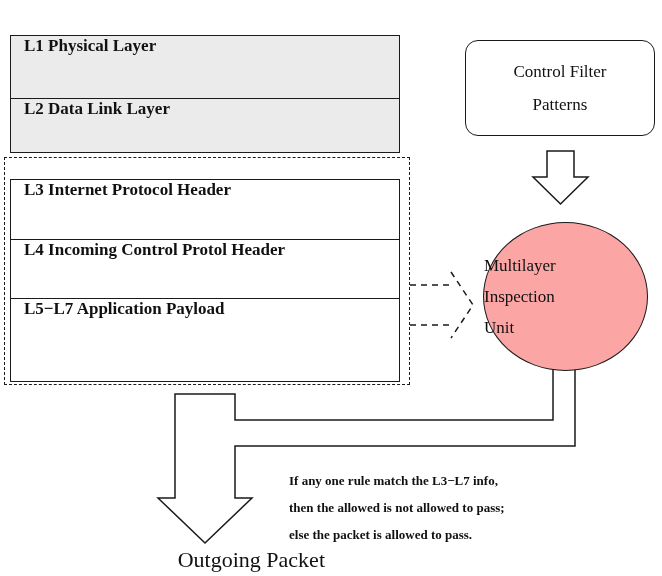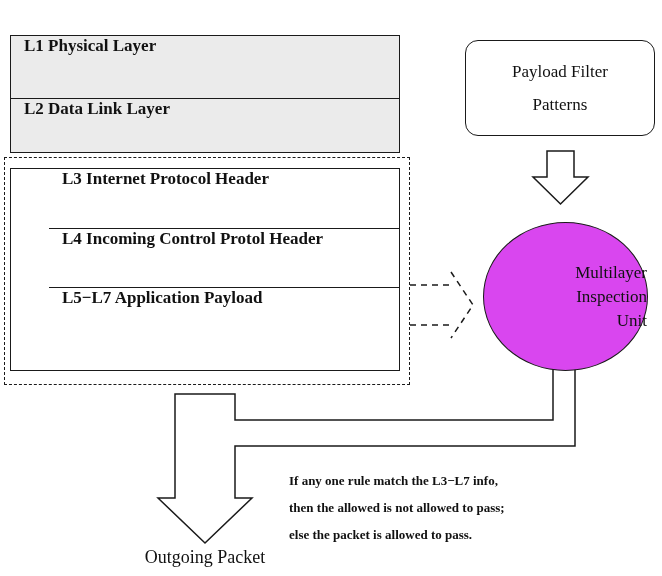--- a/index.html
+++ b/index.html
@@ -25,21 +25,21 @@
   }
   .dashed-box{
     position:absolute;left:4px;top:157px;width:406px;height:228px;
     border:1.5px dashed var(--line);box-sizing:border-box;
   }
   .group{
     position:absolute;left:10px;width:390px;
     border:1.5px solid var(--line);box-sizing:border-box;
   }
   .group-top{top:35px;}
-  .group-bottom{top:168px;padding-left:38px;}
+  .group-bottom{top:179px;}
   .row{
     display:flex;align-items:flex-start;
     padding-left:13px;font-size:17px;
     border-top:1.5px solid var(--line);
     background:var(--row_plain);
     font-weight:bold;
   }
   .row:first-child{border-top:none;}
   .row.shaded{background:var(--row_shaded);}
   .r1{height:62px;} .r2{height:53px;}
@@ -47,31 +47,31 @@
 
   .filter-box{
     position:absolute;left:465px;top:40px;width:190px;height:96px;
     border:1.5px solid var(--line);border-radius:13px;box-sizing:border-box;
     display:flex;flex-direction:column;align-items:center;justify-content:center;
     gap:13px;font-size:17px;background:#fff;
   }
   .inspection-circle{
     position:absolute;left:483px;top:222px;width:165px;height:149px;
     border:1.5px solid var(--line);border-radius:50%;box-sizing:border-box;
-    background:#d946ef;
-    display:flex;flex-direction:column;align-items:flex-end;justify-content:center;
-    gap:4px;font-size:17px;text-align:center;
+    background:#fca5a5;
+    display:flex;flex-direction:column;align-items:flex-start;justify-content:center;
+    gap:11px;font-size:17px;text-align:center;
   }
   .note{
     position:absolute;left:289px;top:467px;
     font-size:13px;line-height:27px;white-space:nowrap;font-weight:bold;
   }
   .outgoing{
     position:absolute;left:85px;top:547px;width:240px;
-    text-align:center;font-size:18px;
+    text-align:right;font-size:22px;
   }
 </style>
 </head>
 <body>
 
 <div class="canvas">
 
   <svg class="overlay" viewBox="0 0 662 576" aria-hidden="true">
 
     <polygon points="547,151 574,151 574,177 588,177 560.5,204 533,177 547,177"></polygon>
@@ -101,21 +101,21 @@
     </div>
     <div class="row r4">
       <span>L4 Incoming Control Protol Header</span>
     </div>
     <div class="row r5">
       <span>L5−L7 Application Payload</span>
     </div>
   </div>
 
   <div class="filter-box">
-    <div>Payload Filter</div>
+    <div>Control Filter</div>
     <div>Patterns</div>
   </div>
 
   <div class="inspection-circle">
     <div>Multilayer</div>
     <div>Inspection</div>
     <div>Unit</div>
   </div>
 
   <div class="note">

